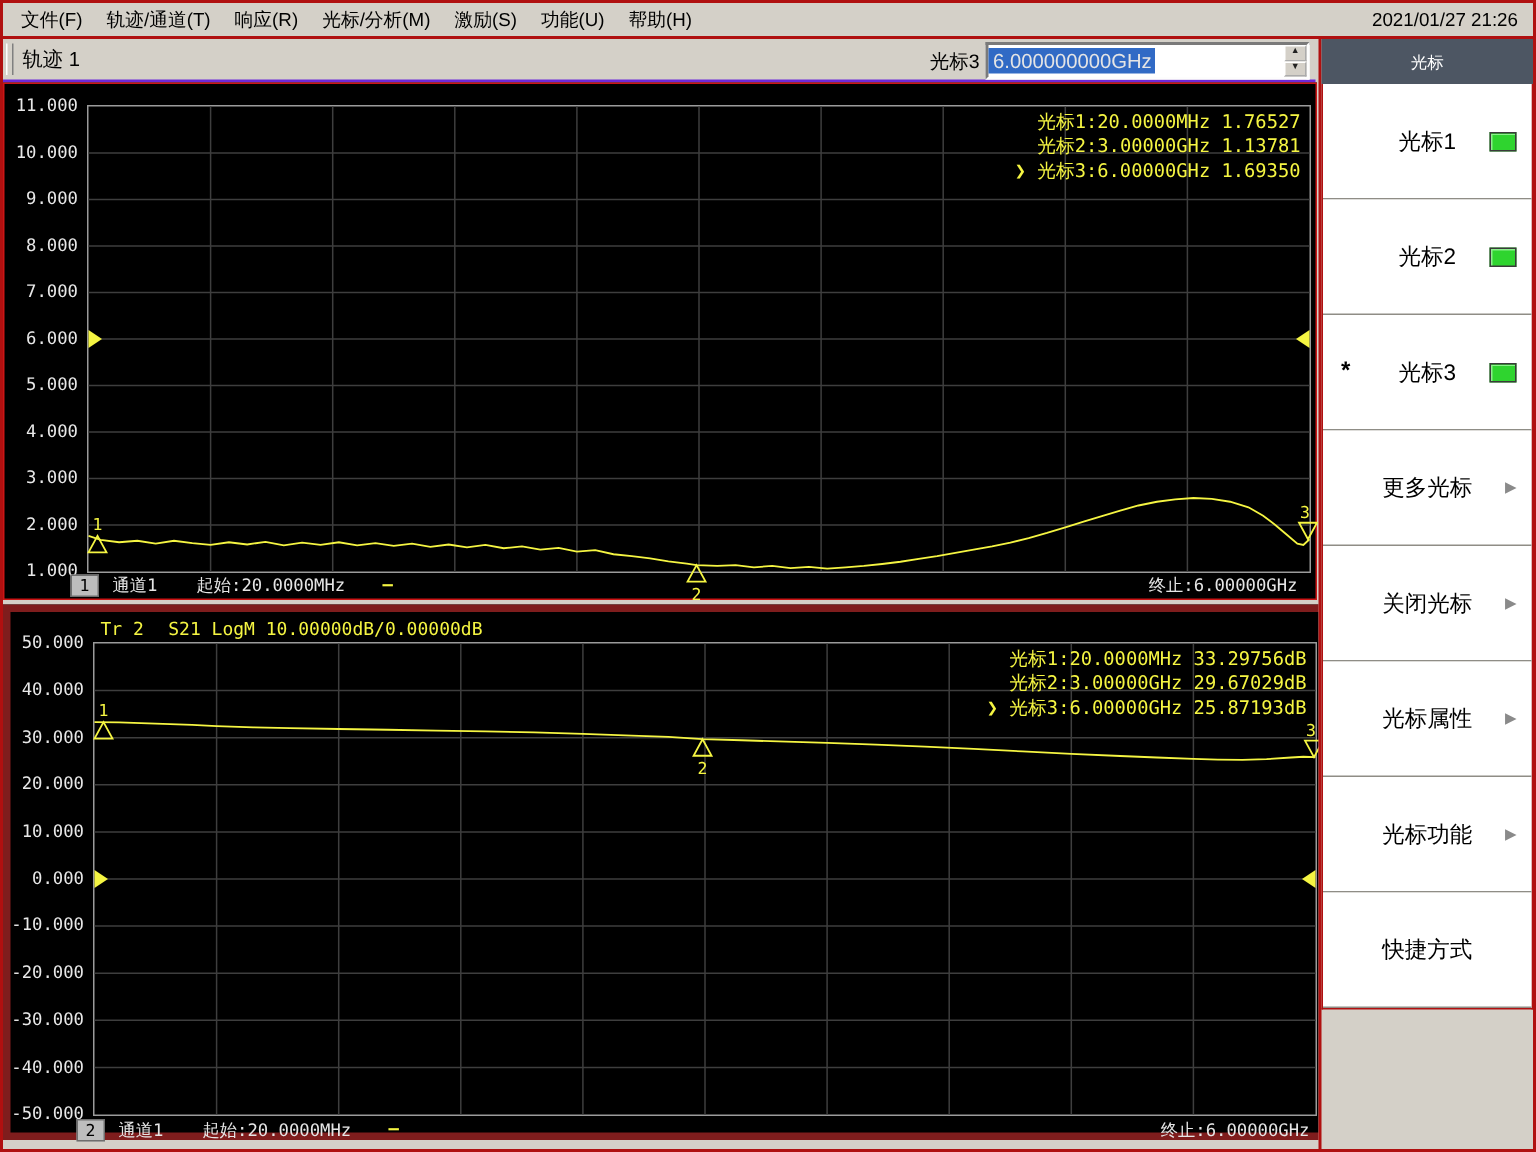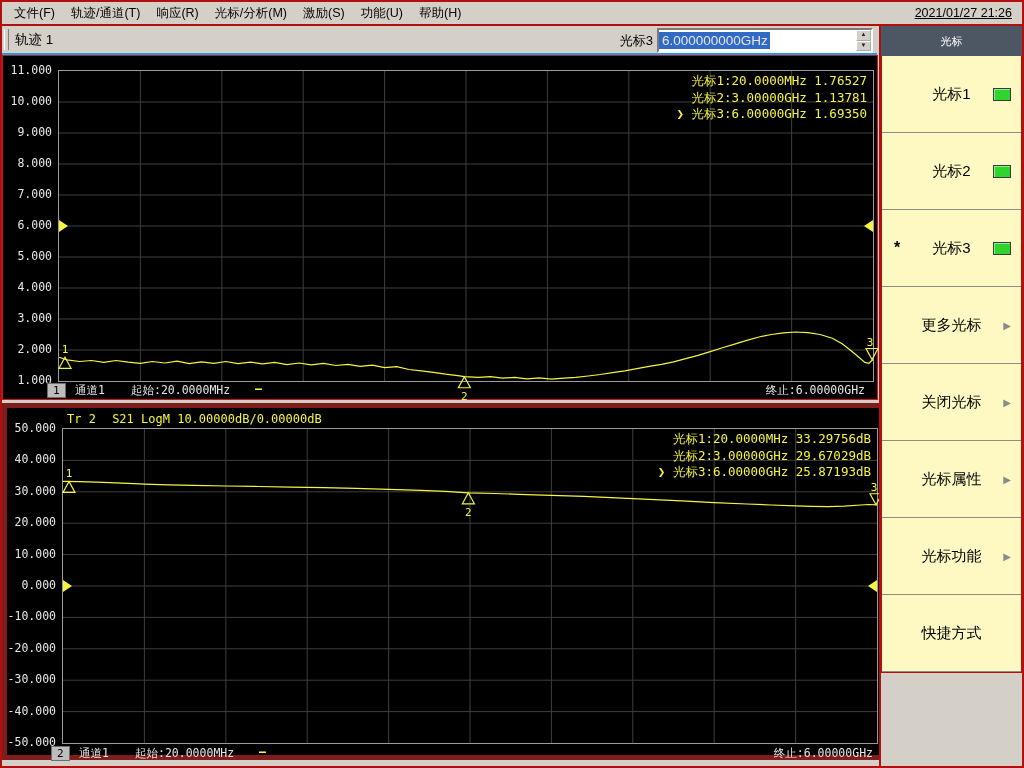--- a/index.html
+++ b/index.html
@@ -4,24 +4,24 @@
 <style>
   html,body{margin:0;padding:0;background:#777;}
   #app{position:relative;width:1024px;height:768px;background:#d4d0c8;overflow:hidden;
        font-family:"Liberation Sans","DejaVu Sans",sans-serif;
        box-shadow:inset 0 0 0 2px #b01010;}
   
   .menubar{position:absolute;left:2px;top:2px;width:1020px;height:22px;background:#d4d0c8;
            border-bottom:2px solid #b01010;display:flex;align-items:center;font-size:12.5px;color:#000;}
   .menu-items{display:flex;align-items:center;padding-left:4px;}
   .menu-item{padding:2px 8px;cursor:default;}
-  .datetime{position:absolute;right:10px;top:4px;font-size:12.5px;color:#000;text-decoration:underline;}
+  .datetime{position:absolute;right:10px;top:4px;font-size:12.5px;color:#000;}
   
   .toolbar{position:absolute;left:2px;top:26px;width:875px;height:27px;background:#d4d0c8;
-           border-bottom:2px solid #0ea5e9;display:flex;align-items:center;font-size:13px;color:#000;}
+           border-bottom:2px solid #6d28d9;display:flex;align-items:center;font-size:13px;color:#000;}
   .grip{width:3px;height:21px;margin-left:2px;border-left:1px solid #fff;border-right:1px solid #808080;}
   .trace-label{margin-left:6px;font-size:13.5px;}
   .marker-entry{position:absolute;right:4px;top:2px;display:flex;align-items:center;}
   .marker-entry-label{font-size:13px;margin-right:4px;}
   .field{width:212px;height:21px;background:#fff;display:flex;align-items:center;
          border:2px solid;border-color:#7a7a7a #fdfdfd #fdfdfd #7a7a7a;}
   .field .sel{background:#316ac5;color:#e5e5e5;font-size:13.5px;padding:1px 2px 1px 3px;white-space:nowrap;}
   .field .fill{flex:1;background:#fff;height:100%;}
   .spinner{width:15px;height:100%;display:flex;flex-direction:column;}
   .spin{flex:1;background:#d4d0c8;border:1px outset #fff;font-size:6px;line-height:7px;
@@ -54,21 +54,21 @@
   .ch-start{position:absolute;left:128px;top:1px;text-align:center;}
   .ch-dash{position:absolute;left:252px;top:0px;color:#f5f542;font-weight:bold;}
   .ch-stop{position:absolute;right:12px;top:1px;}
   
   .sidebar{position:absolute;left:879px;top:26px;width:143px;height:740px;background:#d4d0c8;
            border-left:2px solid #b01010;box-sizing:border-box;}
   .sidebar-title{height:30px;background:#4d5663;color:#fff;font-size:11px;display:flex;
                  align-items:center;justify-content:center;}
   .sidebar-buttons{position:absolute;left:0;top:30px;width:100%;
                    border:1px solid #b01010;border-top:none;box-sizing:border-box;}
-  .sbtn{position:relative;height:76px;background:#fef9c3;border-bottom:1px solid #8f8d86;
+  .sbtn{position:relative;height:76px;background:#ffffff;border-bottom:1px solid #8f8d86;
         display:flex;align-items:center;justify-content:center;font-size:15px;color:#000;cursor:default;}
   .sbtn .star{position:absolute;left:12px;font-size:16px;font-weight:bold;}
   .sbtn .led{position:absolute;right:10px;width:16px;height:11px;border:1px solid #3a3a3a;}
   .led-on{background:#2fd42f;box-shadow:inset 1px 1px 0 #8cf08c;}
   .led-off{background:#fdfdfd;box-shadow:inset 1px 1px 0 #bbb;}
   .sbtn .arrow{position:absolute;right:10px;font-size:10px;color:#8a8a8a;}
   .scrollbox{position:absolute;right:2px;top:36px;width:11px;height:11px;background:#fdfdfd;
              border:1px solid #8f8d86;}
 </style>
 </head>

